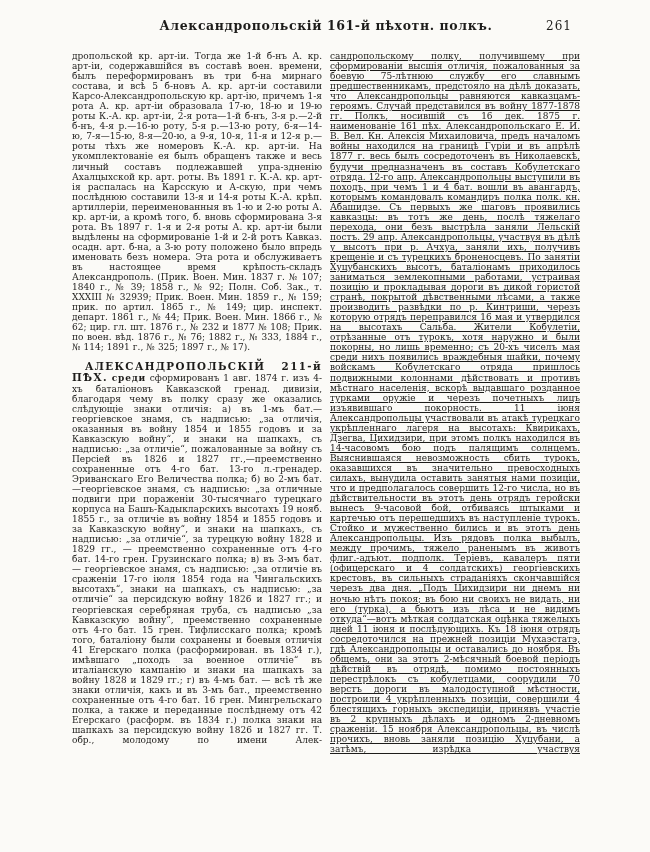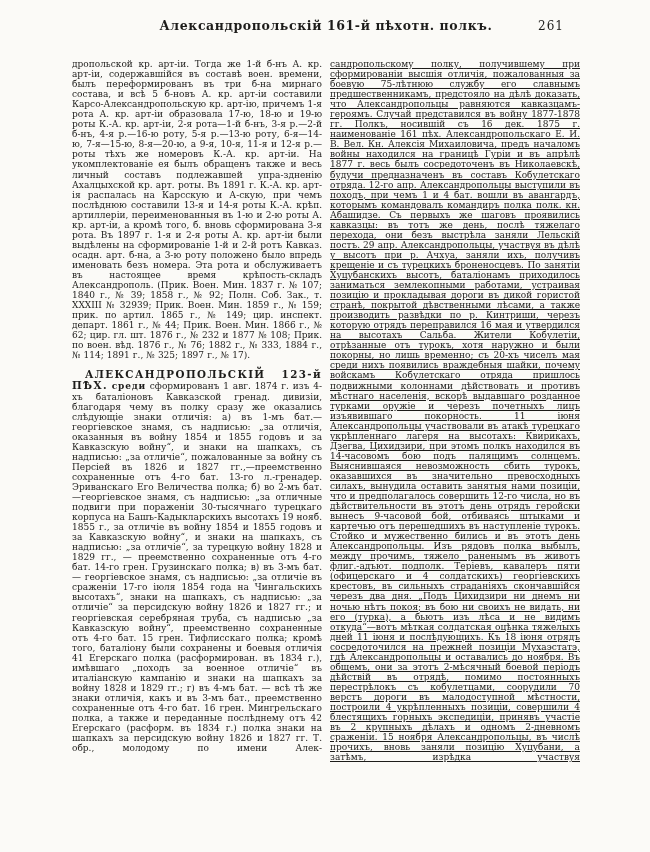--- a/index.html
+++ b/index.html
@@ -31,37 +31,37 @@
   .running-head {
     display: block;
     text-align: center;
     font-weight: bold;
     font-size: 12.5px;
     letter-spacing: 0.6px;
     white-space: nowrap;
   }
   .page-number {
     position: absolute;
-    right: 16px;
+    right: 8px;
     top: 1px;
     font-size: 12px;
     font-weight: normal;
     letter-spacing: 1px;
   }
   .columns {
     position: absolute;
     left: 72px;
     top: 47px;
     width: 508px;
     height: 756px;
     overflow: hidden;
   }
   .col {
     position: absolute;
-    top: 12px;
+    top: 4px;
     width: 250px;
     height: 756px;
     overflow: hidden;
   }
   .col-left  { left: 0; }
   .col-right { left: 258px; text-decoration: underline; }
   .para {
     margin: 0;
     font-size: 9px;
     line-height: 10.05px;
@@ -94,21 +94,21 @@
   <div class="running-head-row">
     <span class="running-head">Александропольскій 161-й пѣхотн. полкъ.</span>
     <span class="page-number">261</span>
   </div>
 
   <div class="columns">
 
     <div class="col col-left">
       <p class="para">дропольской кр. арт-іи. Тогда же 1-й б-нъ А. кр. арт-іи, содержавшійся въ составѣ воен. времени, былъ переформированъ въ три б-на мирнаго состава, и всѣ 5 б-новъ А. кр. арт-іи составили Карсо-Александропольскую кр. арт-ію, причемъ 1-я рота А. кр. арт-іи образовала 17-ю, 18-ю и 19-ю роты К.-А. кр. арт-іи, 2-я рота—1-й б-нъ, 3-я р.—2-й б-нъ, 4-я р.—16-ю роту, 5-я р.—13-ю роту, 6-я—14-ю, 7-я—15-ю, 8-я—20-ю, а 9-я, 10-я, 11-я и 12-я р.—роты тѣхъ же номеровъ К.-А. кр. арт-іи. На укомплектованіе ея былъ обращенъ также и весь личный составъ подлежавшей упра-здненію Ахалцыхской кр. арт. роты. Въ 1891 г. К.-А. кр. арт-ія распалась на Карсскую и А-скую, при чемъ послѣднюю составили 13-я и 14-я роты К.-А. крѣп. артиллеріи, переименованныя въ 1-ю и 2-ю роты А. кр. арт-іи, а кромѣ того, б. вновь сформирована 3-я рота. Въ 1897 г. 1-я и 2-я роты А. кр. арт-іи были выдѣлены на сформированіе 1-й и 2-й ротъ Кавказ. осадн. арт. б-на, а 3-ю роту положено было впредь именовать безъ номера. Эта рота и обслуживаетъ въ настоящее время крѣпость-складъ Александрополь. (Прик. Воен. Мин. 1837 г. № 107; 1840 г., № 39; 1858 г., № 92; Полн. Соб. Зак., т. XXXIII № 32939; Прик. Воен. Мин. 1859 г., № 159; прик. по артил. 1865 г., № 149; цир. инспект. департ. 1861 г., № 44; Прик. Воен. Мин. 1866 г., № 62; цир. гл. шт. 1876 г., № 232 и 1877 № 108; Прик. по воен. вѣд. 1876 г., № 76; 1882 г., № 333, 1884 г., № 114; 1891 г., № 325; 1897 г., № 17).</p>
       <p class="para article justify-last">
-        <span class="lead-caps">АЛЕКСАНДРОПОЛЬСКІЙ 123-й ПѢХ.</span>
+        <span class="lead-caps">АЛЕКСАНДРОПОЛЬСКІЙ 211-й ПѢХ.</span>
         <span class="lead-word">среди</span>
         <span class="body-text">сформированъ 1 авг. 1874 г. изъ 4-хъ баталіоновъ Кавказской гренад. дивизіи, благодаря чему въ полку сразу же оказались слѣдующіе знаки отличія: а) въ 1-мъ бат.—георгіевское знамя, съ надписью: „за отличія, оказанныя въ войну 1854 и 1855 годовъ и за Кавказскую войну“, и знаки на шапкахъ, съ надписью: „за отличіе“, пожалованные за войну съ Персіей въ 1826 и 1827 гг.,—преемственно сохраненные отъ 4-го бат. 13-го л.-гренадер. Эриванскаго Его Величества полка; б) во 2-мъ бат.—георгіевское знамя, съ надписью: „за отличные подвиги при пораженіи 30-тысячнаго турецкаго корпуса на Башъ-Кадыкларскихъ высотахъ 19 нояб. 1855 г., за отличіе въ войну 1854 и 1855 годовъ и за Кавказскую войну“, и знаки на шапкахъ, съ надписью: „за отличіе“, за турецкую войну 1828 и 1829 гг., — преемственно сохраненные отъ 4-го бат. 14-го грен. Грузинскаго полка; в) въ 3-мъ бат. — георгіевское знамя, съ надписью: „за отличіе въ сраженіи 17-го іюля 1854 года на Чингальскихъ высотахъ“, знаки на шапкахъ, съ надписью: „за отличіе“ за персидскую войну 1826 и 1827 гг.; и георгіевская серебряная труба, съ надписью „за Кавказскую войну“, преемственно сохраненные отъ 4-го бат. 15 грен. Тифлисскаго полка; кромѣ того, баталіону были сохранены и боевыя отличія 41 Егерскаго полка (расформирован. въ 1834 г.), имѣвшаго „походъ за военное отличіе“ въ италіанскую кампанію и знаки на шапкахъ за войну 1828 и 1829 гг.; г) въ 4-мъ бат. — всѣ тѣ же знаки отличія, какъ и въ 3-мъ бат., преемственно сохраненные отъ 4-го бат. 16 грен. Мингрельскаго полка, а также и переданные послѣднему отъ 42 Егерскаго (расформ. въ 1834 г.) полка знаки на шапкахъ за персидскую войну 1826 и 1827 гг. Т. обр., молодому по имени Алек-</span>
       </p>
     </div>
 
     <div class="col col-right">
       <p class="para justify-last">сандропольскому полку, получившему при сформированіи высшія отличія, пожалованныя за боевую 75-лѣтнюю службу его славнымъ предшественникамъ, предстояло на дѣлѣ доказать, что Александропольцы равняются кавказцамъ-героямъ. Случай представился въ войну 1877-1878 гг. Полкъ, носившій съ 16 дек. 1875 г. наименованіе 161 пѣх. Александропольскаго Е. И. В. Вел. Кн. Алексія Михаиловича, предъ началомъ войны находился на границѣ Гуріи и въ апрѣлѣ 1877 г. весь былъ сосредоточенъ въ Николаевскѣ, будучи предназначенъ въ составъ Кобулетскаго отряда. 12-го апр. Александропольцы выступили въ походъ, при чемъ 1 и 4 бат. вошли въ авангардъ, которымъ командовалъ командиръ полка полк. кн. Абашидзе. Съ первыхъ же шаговъ проявились кавказцы: въ тотъ же день, послѣ тяжелаго перехода, они безъ выстрѣла заняли Лельскій постъ. 29 апр. Александропольцы, участвуя въ дѣлѣ у высотъ при р. Ачхуа, заняли ихъ, получивъ крещеніе и съ турецкихъ броненосцевъ. По занятіи Хуцубанскихъ высотъ, баталіонамъ приходилось заниматься землекопными работами, устраивая позицію и прокладывая дороги въ дикой гористой странѣ, покрытой дѣвственными лѣсами, а также производить развѣдки по р. Кинтриши, черезъ которую отрядъ переправился 16 мая и утвердился на высотахъ Сальба. Жители Кобулетіи, отрѣзанные отъ турокъ, хотя наружно и были покорны, но лишь временно; съ 20-хъ чиселъ мая среди нихъ появились враждебныя шайки, почему войскамъ Кобулетскаго отряда пришлось подвижными колоннами дѣйствовать и противъ мѣстнаго населенія, вскорѣ выдавшаго розданное турками оружіе и черезъ почетныхъ лицъ изъявившаго покорность. 11 іюня Александропольцы участвовали въ атакѣ турецкаго укрѣпленнаго лагеря на высотахъ: Квирикахъ, Дзегва, Цихидзири, при этомъ полкъ находился въ 14-часовомъ бою подъ палящимъ солнцемъ. Выяснившаяся невозможность сбить турокъ, оказавшихся въ значительно превосходныхъ силахъ, вынудила оставить занятыя нами позиціи, что и предполагалось совершить 12-го числа, но въ дѣйствительности въ этотъ день отрядъ геройски вынесъ 9-часовой бой, отбиваясь штыками и картечью отъ перешедшихъ въ наступленіе турокъ. Стойко и мужественно бились и въ этотъ день Александропольцы. Изъ рядовъ полка выбылъ, между прочимъ, тяжело раненымъ въ животъ флиг.-адъют. подполк. Теріевъ, кавалеръ пяти (офицерскаго и 4 солдатскихъ) георгіевскихъ крестовъ, въ сильныхъ страданіяхъ скончавшійся черезъ два дня. „Подъ Цихидзири ни днемъ ни ночью нѣтъ покоя; въ бою ни своихъ не видать, ни его (турка), а бьютъ изъ лѣса и не видимъ откуда“—вотъ мѣткая солдатская оцѣнка тяжелыхъ дней 11 іюня и послѣдующихъ. Къ 18 іюня отрядъ сосредоточился на прежней позиціи Мухаэстатэ, гдѣ Александропольцы и оставались до ноября. Въ общемъ, они за этотъ 2-мѣсячный боевой періодъ дѣйствій въ отрядѣ, помимо постоянныхъ перестрѣлокъ съ кобулетцами, соорудили 70 верстъ дороги въ малодоступной мѣстности, построили 4 укрѣпленныхъ позиціи, совершили 4 блестящихъ горныхъ экспедиціи, принявъ участіе въ 2 крупныхъ дѣлахъ и одномъ 2-дневномъ сраженіи. 15 ноября Александропольцы, въ числѣ прочихъ, вновь заняли позицію Хуцубани, а затѣмъ, изрѣдка участвуя</p>
     </div>
 
   </div>

